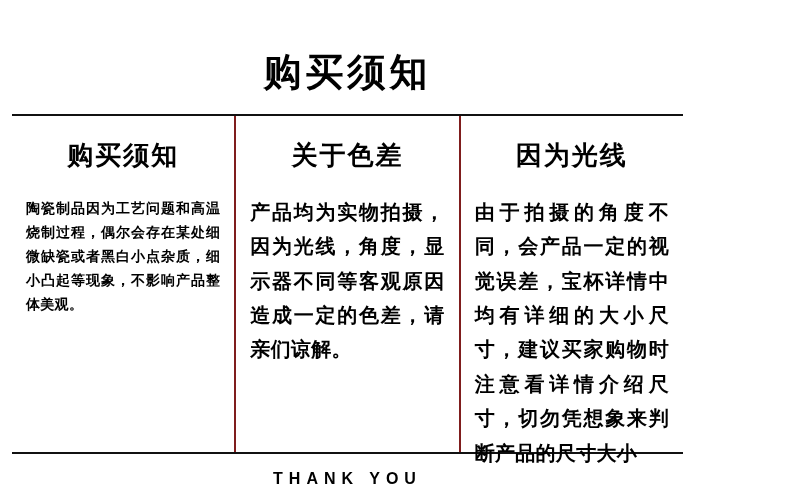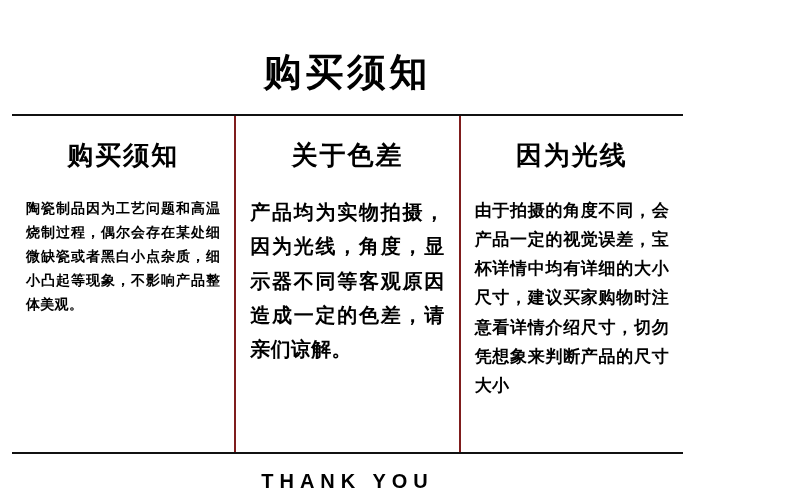--- a/index.html
+++ b/index.html
@@ -64,28 +64,28 @@
     font-size: 14.5px;
     font-weight: bold;
     line-height: 1.72;
     text-align: justify;
     text-justify: inter-ideograph;
     letter-spacing: 0.3px;
     font-family: Liberation Mono, monospace;
   }
   .col-1 .col-body { font-size: 14px; }
   .col-2 .col-body { font-size: 20px; }
-  .col-3 .col-body { font-size: 17px; }
+  .col-3 .col-body { font-size: 20px; }
   .rule-bottom {
     border-top: 2px solid #111;
     margin: 0 12px;
   }
   .footer {
     text-align: center;
-    font-size: 20px;
+    font-size: 16px;
     font-weight: bold;
     letter-spacing: 6px;
     padding-top: 16px;
   }
 </style>
 </head>
 <body>
 
 <div class="page">
 

